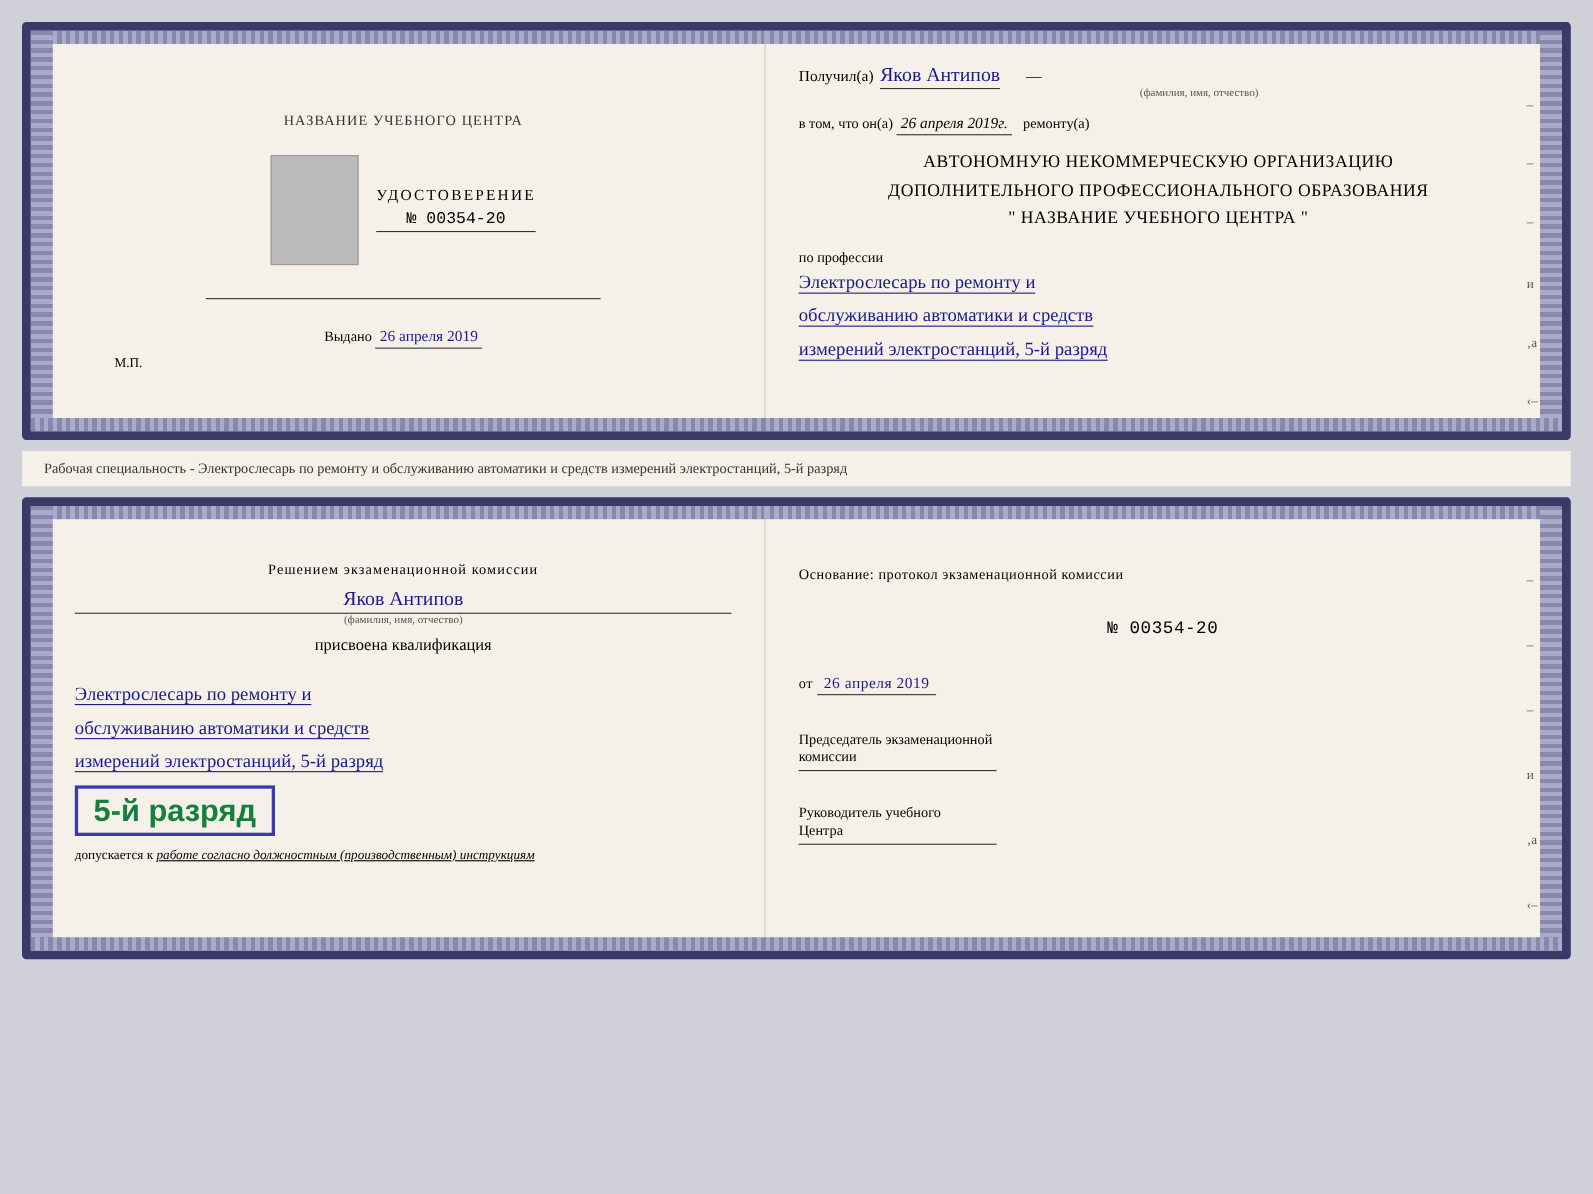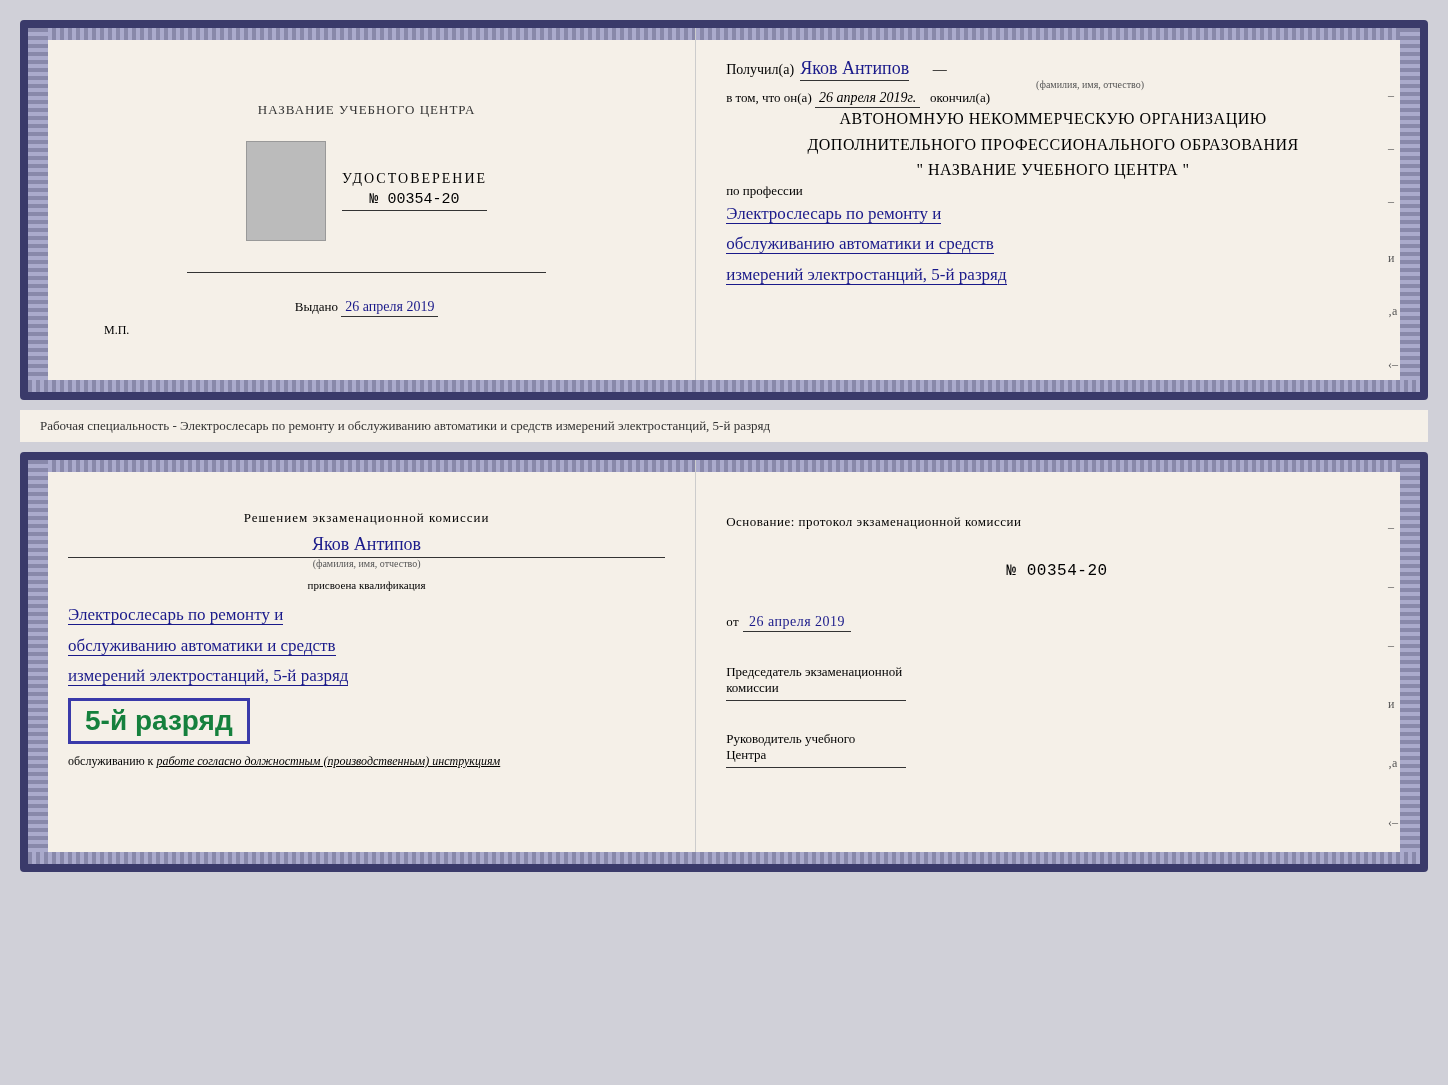--- a/index.html
+++ b/index.html
@@ -53,20 +53,21 @@
       border-right: 1px solid #ccc;
       position: relative;
     }
 
     .cert-right-panel {
       width: 52%;
       padding: 30px 40px 30px 30px;
       display: flex;
       flex-direction: column;
       justify-content: flex-start;
+      gap: 14px;
     }
 
     .org-name-top {
       font-size: 13px;
       text-align: center;
       letter-spacing: 1px;
       color: #333;
       font-weight: normal;
       text-transform: uppercase;
       margin-top: 20px;
@@ -235,23 +236,23 @@
       font-family: 'Segoe Script', 'Comic Sans MS', cursive;
       font-size: 18px;
       color: #1a1a8a;
       text-align: center;
       margin-top: 6px;
       border-bottom: 1px solid #333;
       padding-bottom: 2px;
     }
 
     .prisvoena-line {
-      font-size: 11px;
-      text-align: center;
-      margin: 10px 0 9px 0;
+      font-size: 15px;
+      text-align: center;
+      margin: 10px 0 20px 0;
     }
 
     .qualification-text {
       font-family: 'Segoe Script', 'Comic Sans MS', cursive;
       font-size: 17px;
       color: #1a1a8a;
       line-height: 1.8;
     }
 
     .razryad-badge {
@@ -351,21 +352,21 @@
           <span style="display:inline-block; width:20px;"></span>—
           <br>
           <span class="sub-label">(фамилия, имя, отчество)</span>
         </div>
       </div>
 
       <div class="vtom-line">
         <span>в том, что он(а)</span>
         <span class="handwritten-date">26 апреля 2019г.</span>
         &nbsp;
-        <span>окончил(а)</span>
+        <span>ремонту(а)</span>
       </div>
 
       <div class="org-block">
         <div>АВТОНОМНУЮ НЕКОММЕРЧЕСКУЮ ОРГАНИЗАЦИЮ</div>
         <div>ДОПОЛНИТЕЛЬНОГО ПРОФЕССИОНАЛЬНОГО ОБРАЗОВАНИЯ</div>
         <div>
           <span>"</span>
           <span>НАЗВАНИЕ УЧЕБНОГО ЦЕНТРА</span>
           <span>"</span>
         </div>
@@ -419,21 +420,21 @@
         <span class="underline-text">обслуживанию автоматики и средств</span>
         <br>
         <span class="underline-text">измерений электростанций, 5-й разряд</span>
       </div>
 
       <div class="razryad-badge">
         <div class="razryad-big">5-й разряд</div>
       </div>
 
       <div class="dopuskaetsya-line">
-        <span>обслуживанию к</span>
+        <span>допускается к</span>
         <span class="italic-underline">работе согласно должностным (производственным) инструкциям</span>
       </div>
     </div>
 
     <div class="cert-bottom-right">
       <div class="osnovanie-block">
         <div>Основание: протокол экзаменационной комиссии</div>
         <br>
         <div style="text-align:center; font-size:16px; font-family:'Courier New',monospace;">№ 00354-20</div>
         <br>

